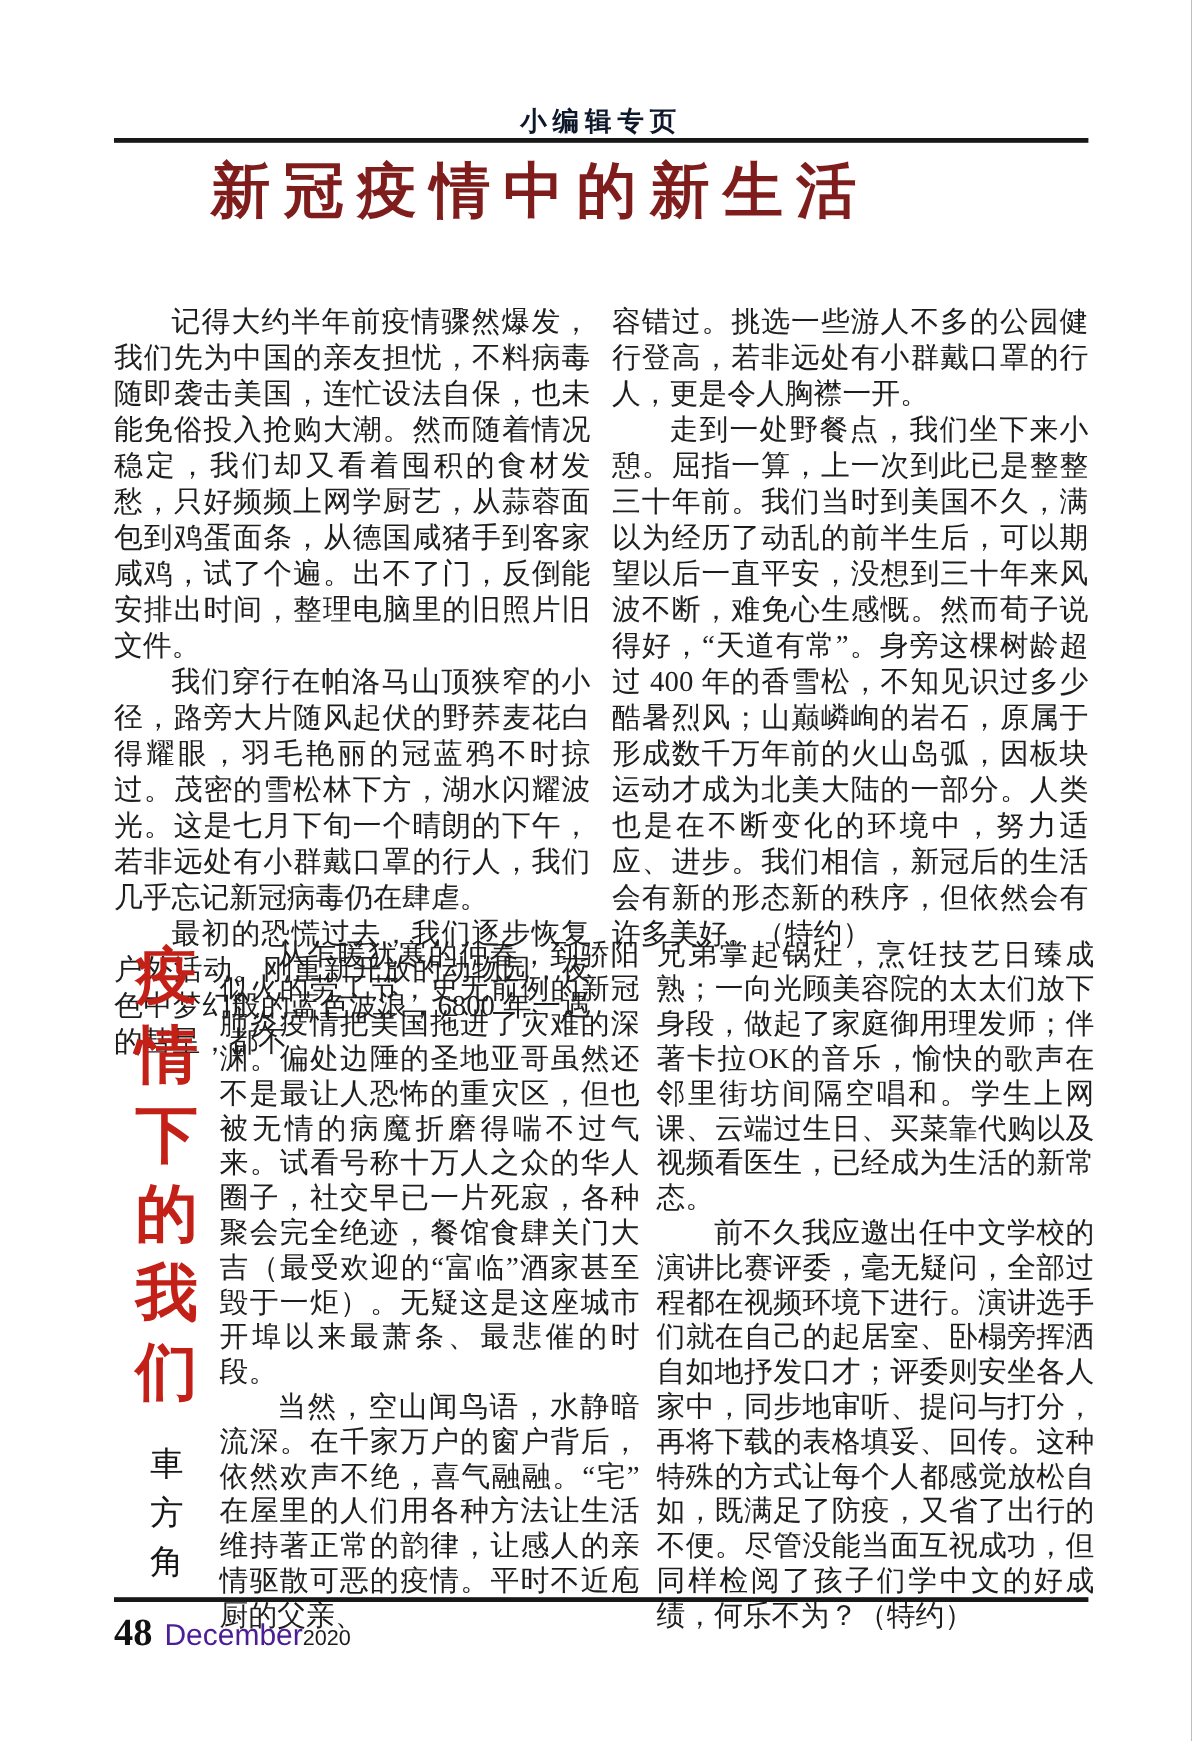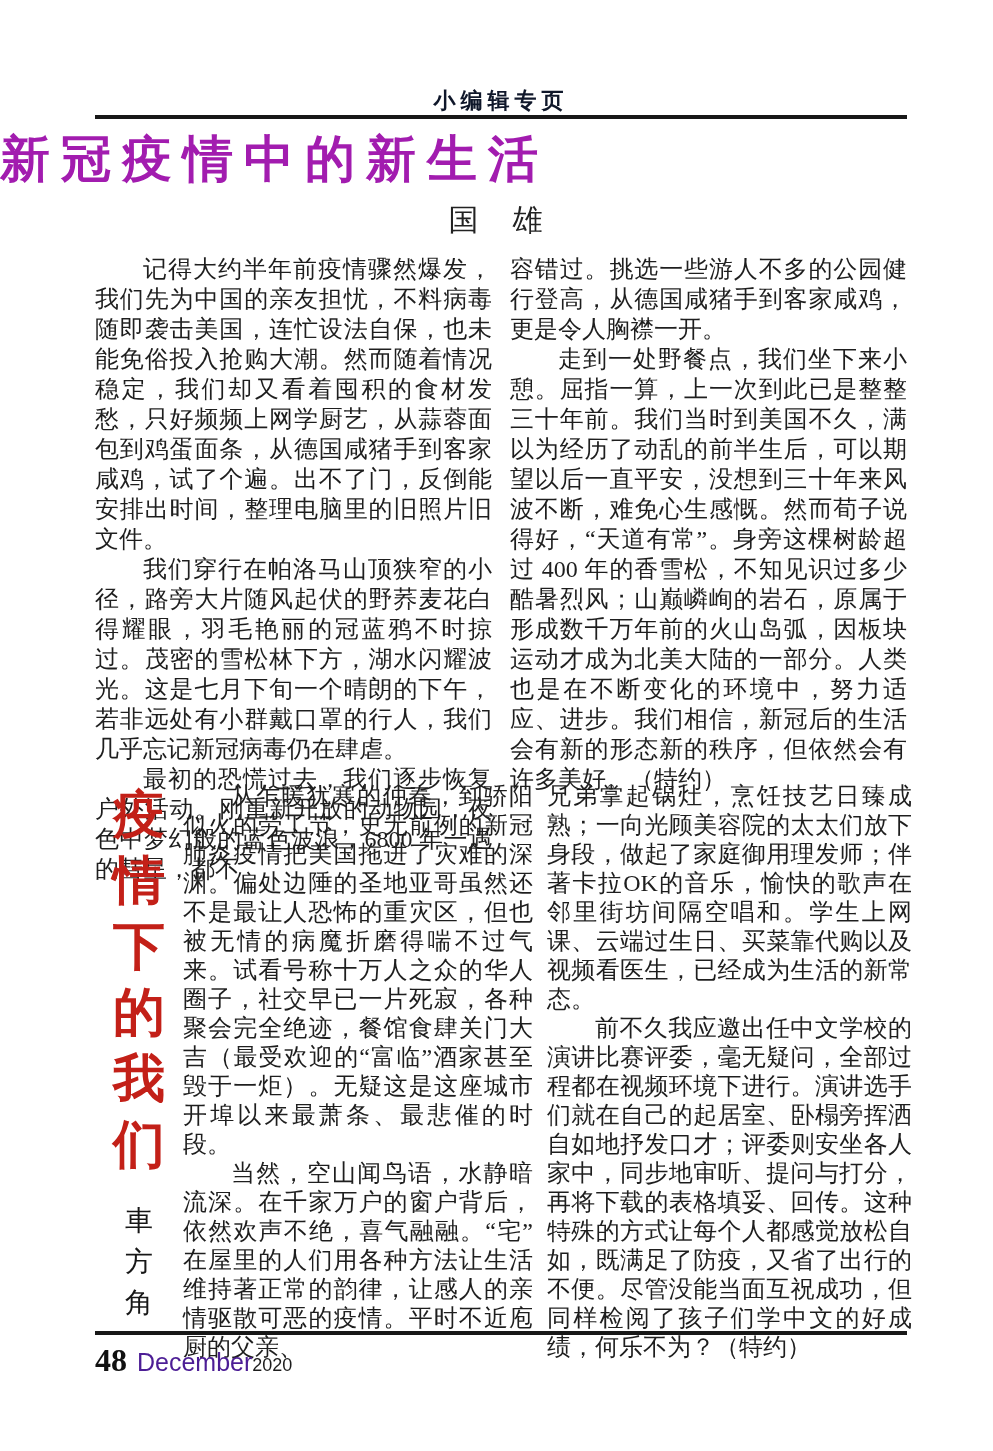--- a/index.html
+++ b/index.html
@@ -18,22 +18,22 @@
     text-align:center; font-size:22px; font-weight:bold;
     letter-spacing:5px; color:#0f172a;
   }
   .header-rule {
     position:absolute; top:115px; left:95px; width:812px; height:4px;
     background:#181818;
   }
   
   .a1-title {
     position:absolute; top:126px; left:0; width:900px;
-    font-size:50px; font-weight:bold;
-    letter-spacing:11px; color:#a21caf;
+    text-align:center; font-size:50px; font-weight:bold;
+    letter-spacing:11px; color:#7f1d1d;
   }
   .a1-author {
     position:absolute; top:200px; left:0; width:993px;
     text-align:center; font-size:30px; color:#222; letter-spacing:2px;
   }
   .a1-cols {
     position:absolute; top:254px; left:95px; width:812px;
     display:flex; gap:18px;
   }
   .col { flex:1; font-size:24px; line-height:30px; text-align:justify; }
@@ -82,30 +82,29 @@
 </style>
 </head>
 <body>
 
 <div class="page">
 
   <div class="masthead">小编辑专页</div>
   <div class="header-rule"></div>
 
   <div class="a1-title">新冠疫情中的新生活</div>
-  <div class="a1-author">国　雄</div>
 
   <div class="a1-cols">
     <div class="col">
       <p class="indent">记得大约半年前疫情骤然爆发，我们先为中国的亲友担忧，不料病毒随即袭击美国，连忙设法自保，也未能免俗投入抢购大潮。然而随着情况稳定，我们却又看着囤积的食材发愁，只好频频上网学厨艺，从蒜蓉面包到鸡蛋面条，从德国咸猪手到客家咸鸡，试了个遍。出不了门，反倒能安排出时间，整理电脑里的旧照片旧文件。</p>
       <p class="indent">我们穿行在帕洛马山顶狭窄的小径，路旁大片随风起伏的野荞麦花白得耀眼，羽毛艳丽的冠蓝鸦不时掠过。茂密的雪松林下方，湖水闪耀波光。这是七月下旬一个晴朗的下午，若非远处有小群戴口罩的行人，我们几乎忘记新冠病毒仍在肆虐。</p>
       <p class="indent">最初的恐慌过去，我们逐步恢复户外活动。刚重新开放的动物园，夜色中梦幻般的蓝色波浪，6800 年一遇的彗星，都不</p>
     </div>
     <div class="col">
-      <p>容错过。挑选一些游人不多的公园健行登高，从德国咸猪手到客家咸鸡，更是令人胸襟一开。</p>
+      <p>容错过。挑选一些游人不多的公园健行登高，若非远处有小群戴口罩的行人，更是令人胸襟一开。</p>
       <p class="indent">走到一处野餐点，我们坐下来小憩。屈指一算，上一次到此已是整整三十年前。我们当时到美国不久，满以为经历了动乱的前半生后，可以期望以后一直平安，没想到三十年来风波不断，难免心生感慨。然而荀子说得好，“天道有常”。身旁这棵树龄超过 400 年的香雪松，不知见识过多少酷暑烈风；山巅嶙峋的岩石，原属于形成数千万年前的火山岛弧，因板块运动才成为北美大陆的一部分。人类也是在不断变化的环境中，努力适应、进步。我们相信，新冠后的生活会有新的形态新的秩序，但依然会有许多美好。（特约）</p>
     </div>
   </div>
 
   <div class="a2">
     <div class="a2-titleblock">
       <div class="a2-title-char">疫</div>
       <div class="a2-title-char">情</div>
       <div class="a2-title-char">下</div>
       <div class="a2-title-char">的</div>

